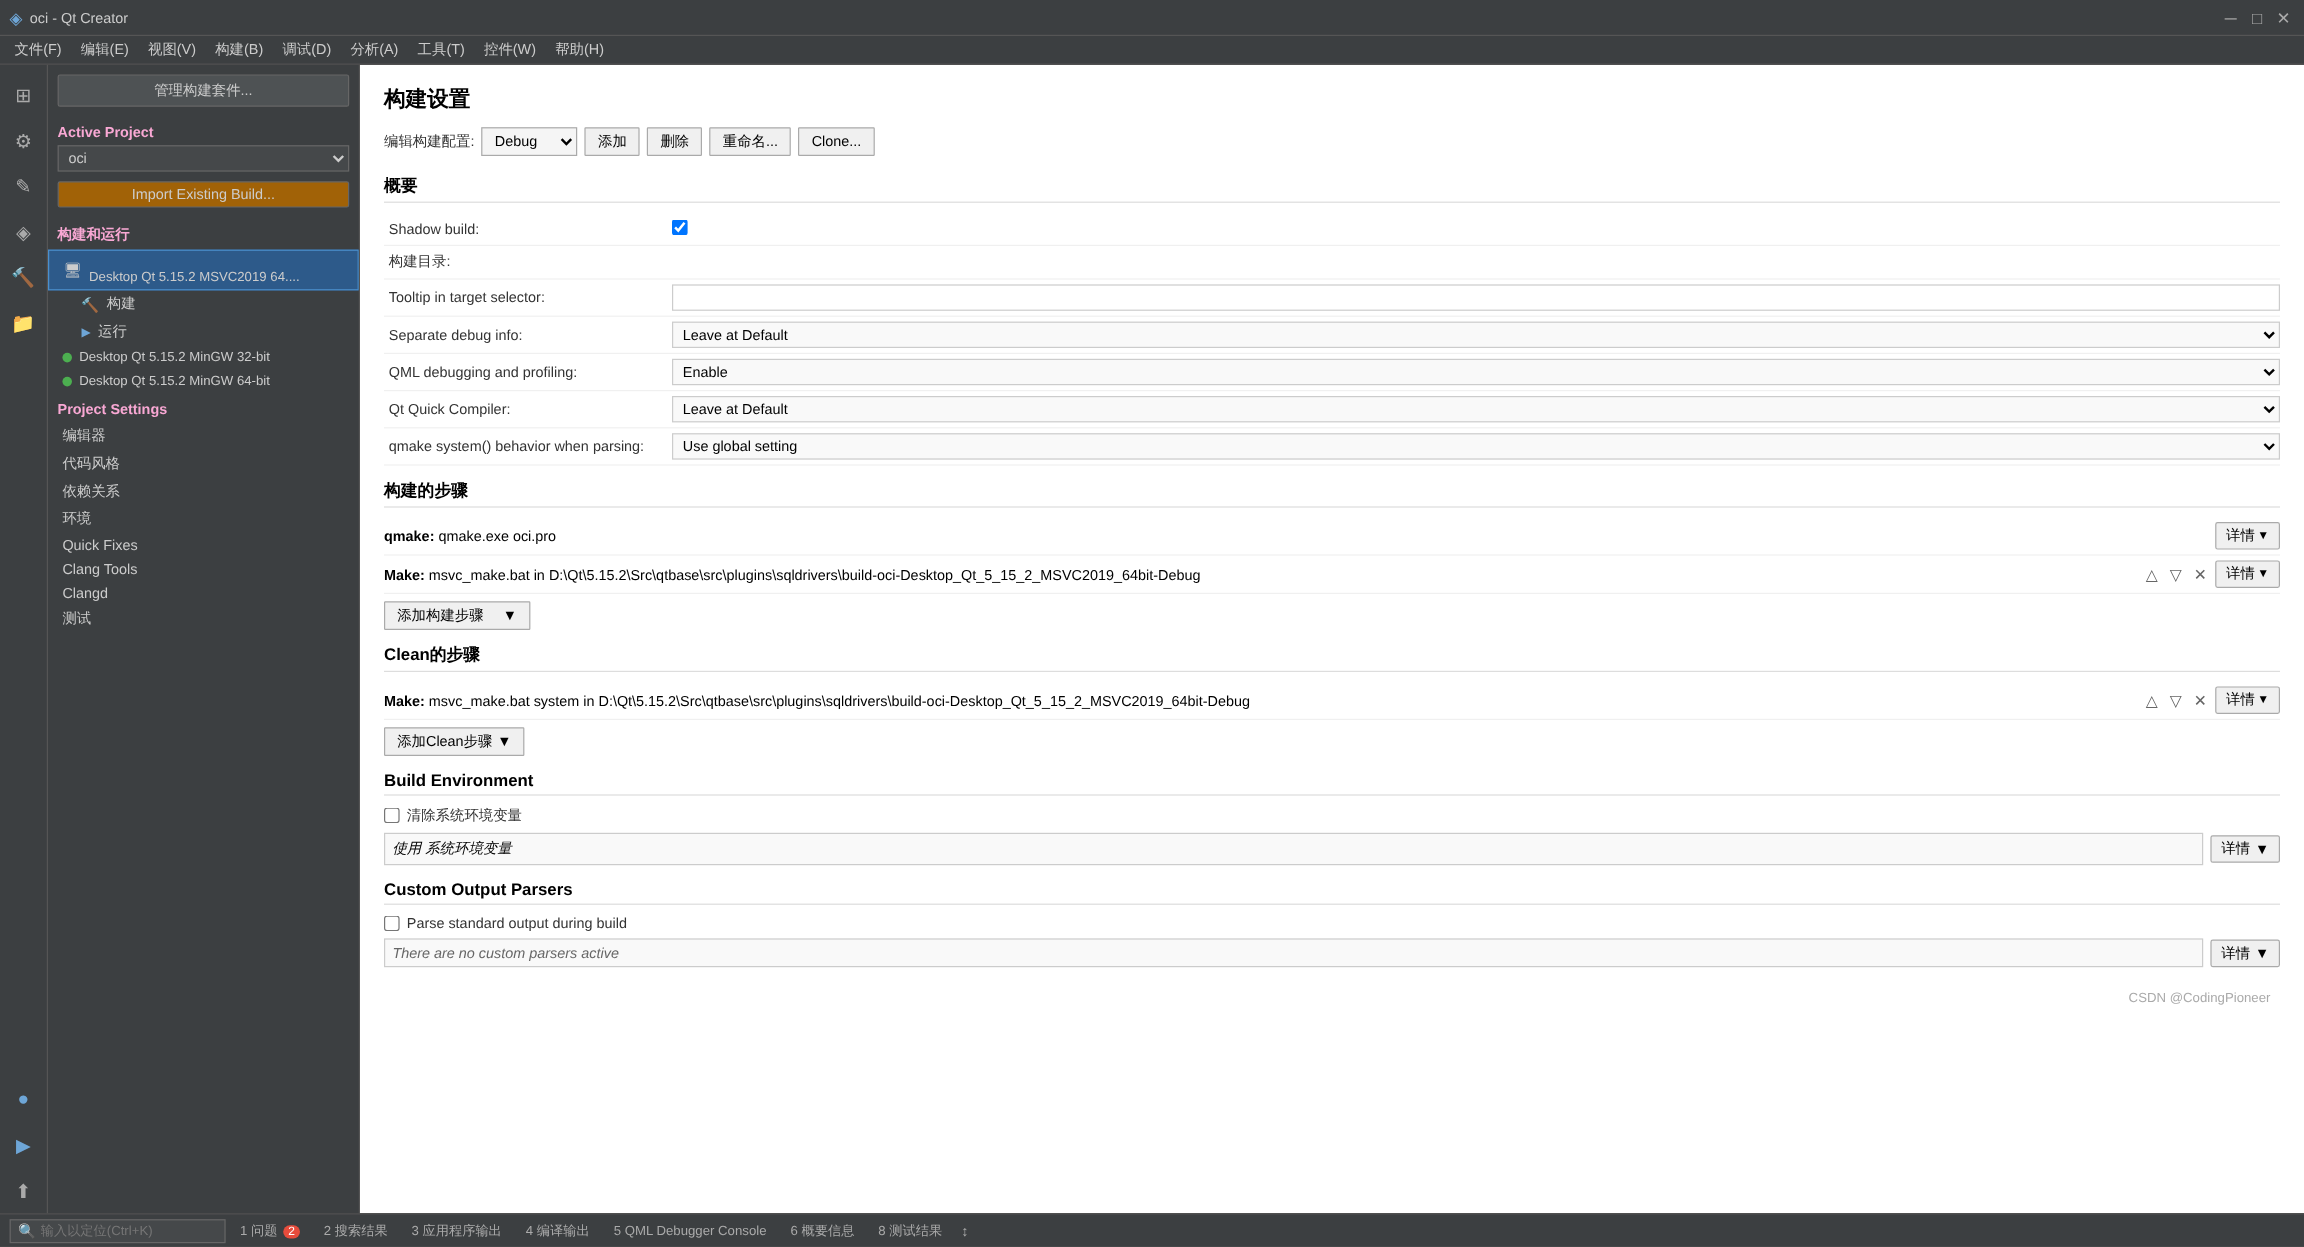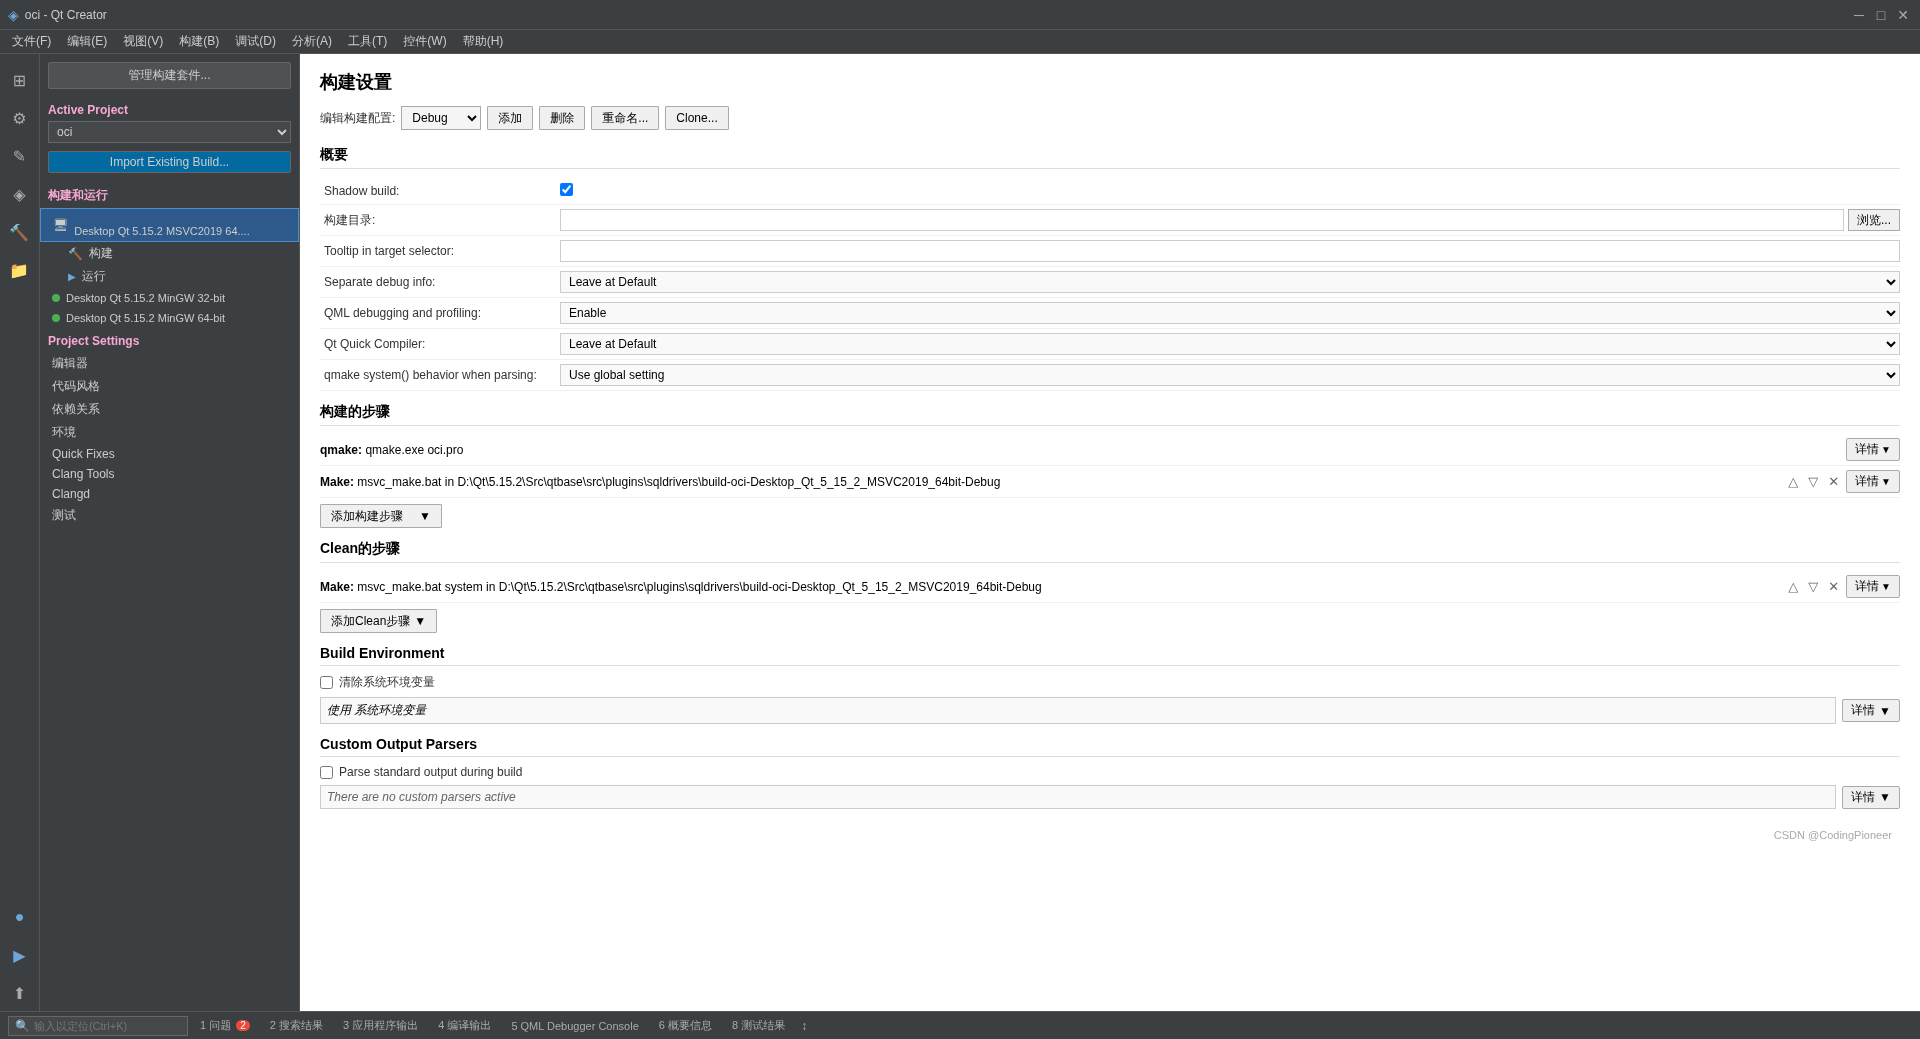--- a/index.html
+++ b/index.html
@@ -24,21 +24,21 @@
     .sidebar-icon.active { color: #6ea6d7; }
 
     
     #left-panel { width: 260px; background: #3c3f41; border-right: 1px solid #555; display: flex; flex-direction: column; overflow: hidden; }
     #manage-kit-btn { margin: 8px; padding: 4px 8px; background: #4e5254; border: 1px solid #666; color: #ccc; cursor: pointer; font-size: 12px; text-align: center; border-radius: 2px; }
 
     .section-title { font-size: 12px; color: #f9a8d4; padding: 6px 8px 4px 8px; font-weight: bold; }
     .project-combo { margin: 0 8px 8px 8px; }
     .project-combo select { width: 100%; background: #45484a; border: 1px solid #666; color: #ccc; padding: 2px 4px; font-size: 12px; height: 22px; }
 
-    .import-btn { margin: 0 8px 8px 8px; padding: 3px 8px; background: #0369a1; border: 1px solid #666; color: #ccc; cursor: pointer; font-size: 12px; text-align: center; border-radius: 2px; }
+    .import-btn { margin: 0 8px 8px 8px; padding: 3px 8px; background: #a16207; border: 1px solid #666; color: #ccc; cursor: pointer; font-size: 12px; text-align: center; border-radius: 2px; }
 
     .kit-item { padding: 4px 8px 4px 12px; cursor: pointer; display: flex; align-items: center; gap: 6px; color: #ccc; font-size: 12px; }
     .kit-item.selected { background: #2d5a8a; border: 1px solid #4a8fcc; }
     .green-dot { width: 8px; height: 8px; background: #4caf50; border-radius: 50%; display: inline-block; flex-shrink: 0; }
 
     .sub-item { padding: 3px 8px 3px 28px; cursor: pointer; display: flex; align-items: center; gap: 6px; color: #ccc; font-size: 12px; }
     .play-icon { color: #6ea6d7; font-size: 10px; }
     .settings-item { padding: 3px 8px 3px 12px; cursor: pointer; color: #ccc; font-size: 12px; }
 
     
@@ -197,24 +197,20 @@
 
       <div class="form-row">
         <div class="form-label">Shadow build:</div>
         <div class="form-value">
           <input type="checkbox" checked="" style="">
         </div>
       </div>
 
       <div class="form-row">
         <div class="form-label">构建目录:</div>
-        <div class="form-value path-row">
-          <input type="text" class="path-input" style="">
-          <button class="browse-btn">浏览...</button>
-        </div>
       </div>
 
       <div class="form-row">
         <div class="form-label">Tooltip in target selector:</div>
         <div class="form-value">
           <input type="text" style="width: 100%; border: 1px solid rgb(204, 204, 204); padding: 2px 4px; height: 22px;">
         </div>
       </div>
 
       <div class="form-row">

